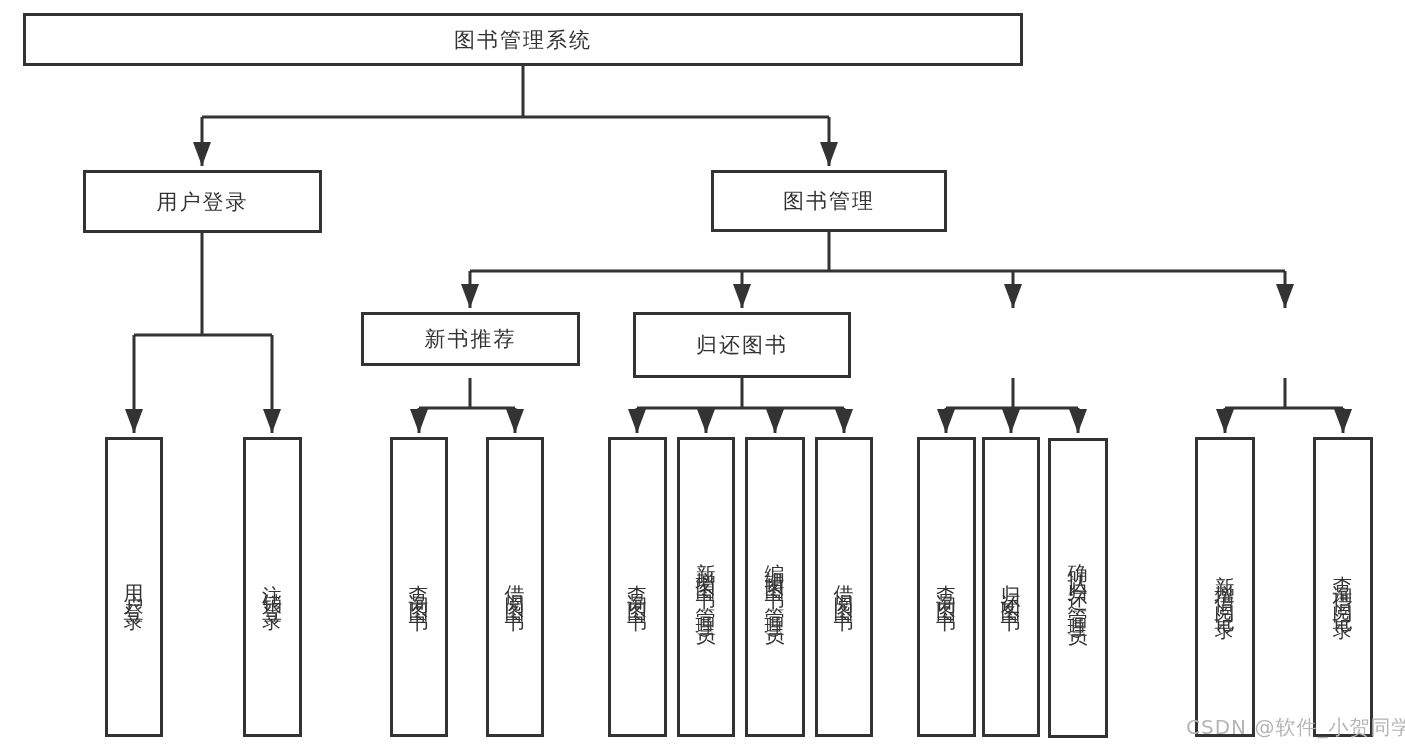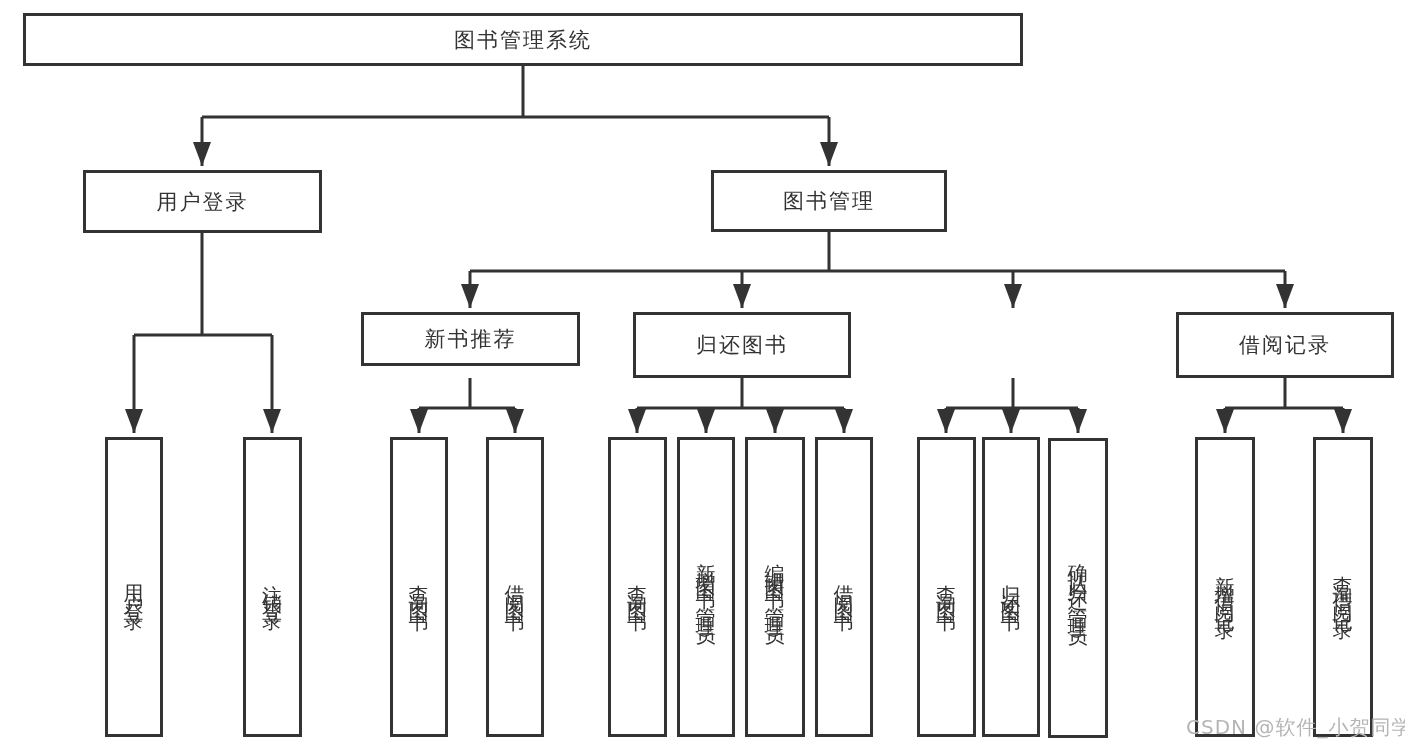--- a/index.html
+++ b/index.html
@@ -118,23 +118,20 @@
   <div class="node" style="left:711px; top:170px; width:236px; height:62px;">
     <span class="h-label">图书管理</span>
   </div>
 
   <div class="node" style="left:361px; top:312px; width:219px; height:54px;">
     <span class="h-label">新书推荐</span>
   </div>
   <div class="node" style="left:633px; top:312px; width:218px; height:66px;">
     <span class="h-label">归还图书</span>
   </div>
-  <div class="node" style="left:1176px; top:312px; width:218px; height:66px;">
-    <span class="h-label">借阅记录</span>
-  </div>
 
   <div class="node v-node" style="left:105px; top:437px; width:58px; height:300px;">
     <span class="v-label">用户登录</span>
   </div>
   <div class="node v-node" style="left:243px; top:437px; width:59px; height:300px;">
     <span class="v-label">注销登录</span>
   </div>
 
   <div class="node v-node" style="left:390px; top:437px; width:58px; height:300px;">
     <span class="v-label">查询图书</span>

